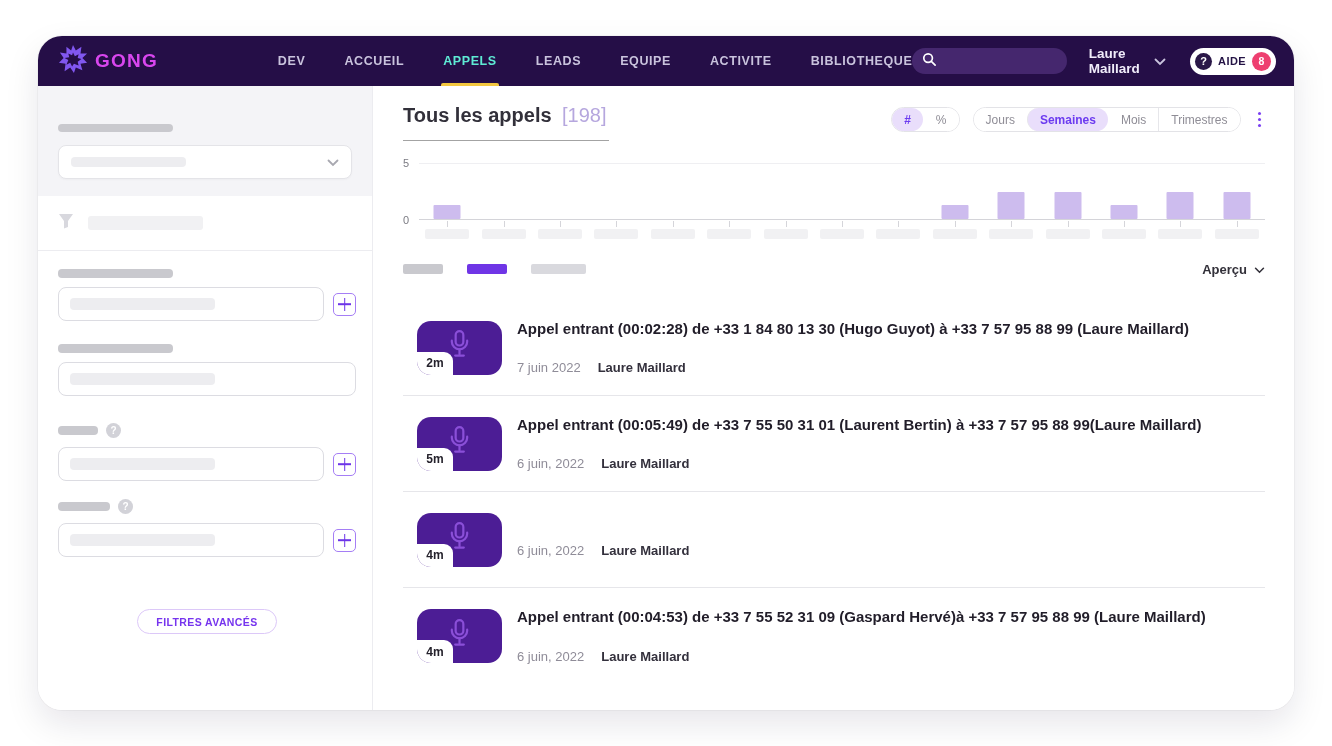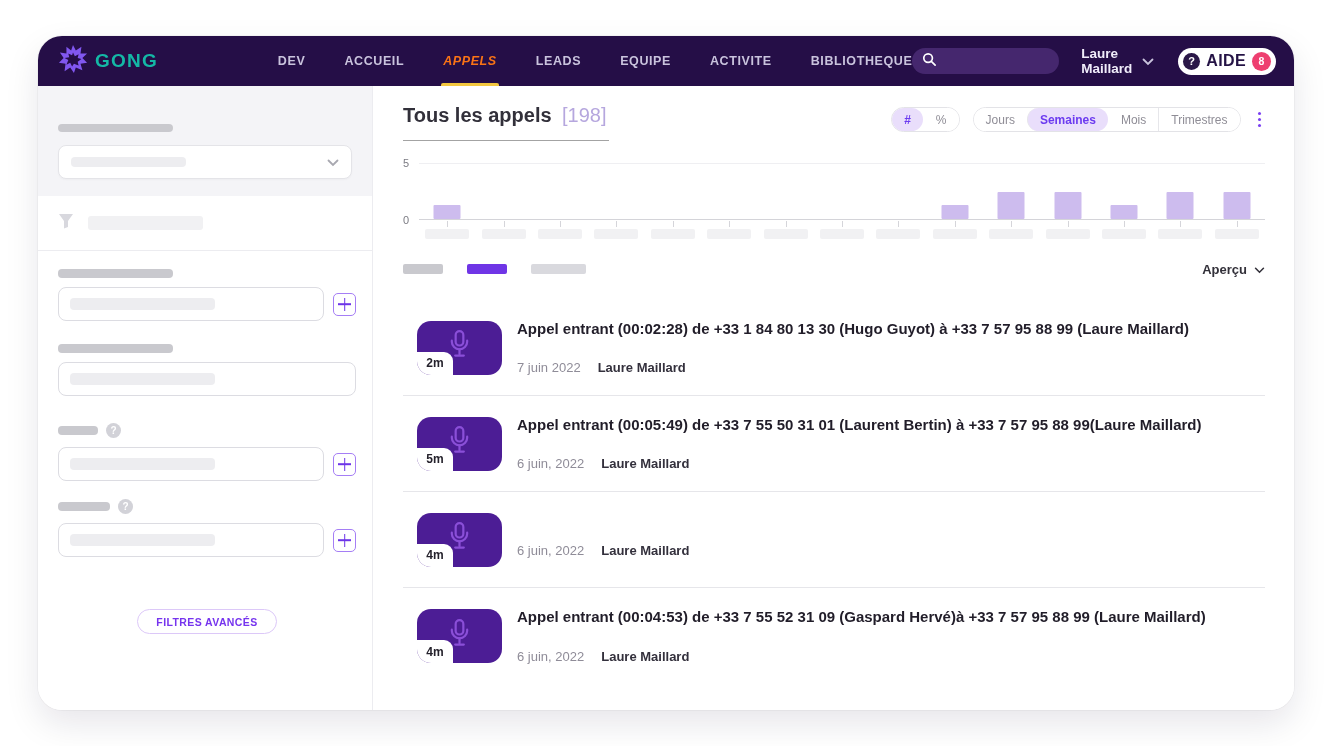--- a/index.html
+++ b/index.html
@@ -5,32 +5,32 @@
   * { box-sizing: border-box; margin: 0; padding: 0; }
   html,body { width:1332px; height:746px; background:#fff; font-family:"Liberation Sans", sans-serif; }
   .app-window {
     position:absolute; left:38px; top:36px; width:1256px; height:674px;
     border-radius:24px; overflow:hidden; background:#fff;
     box-shadow:0 0 0 1px rgba(0,0,0,.03), 0 14px 34px rgba(20,10,50,.10);
   }
   
   .topbar { height:50px; background:#250e47; display:flex; align-items:center; padding:0 18px 0 20px; position:relative; }
   .brand { display:flex; align-items:center; gap:7px; }
-  .brand-name { color:#14b8a6; font-weight:800; font-size:19px; letter-spacing:1.2px; }
+  .brand-name { color:#d946ef; font-weight:800; font-size:19px; letter-spacing:1.2px; }
   .nav { display:flex; gap:39px; margin-left:120px; height:50px; align-items:center; }
   .nav-item { position:relative; height:50px; display:flex; align-items:center; color:#c9c3dd; font-size:12.5px; font-weight:700; letter-spacing:.6px; cursor:pointer; }
-  .nav-item.is-active { color:#f97316;font-style:italic; }
+  .nav-item.is-active { color:#5eead4; }
   .nav-item.is-active::after { content:""; position:absolute; left:-2px; right:-2px; bottom:0; height:3px; background:#f3c73f; border-radius:2px 2px 0 0; }
   .search-wrap { margin-left:auto; display:flex; align-items:center; background:#45276e; border-radius:13px; height:26px; width:214px; padding:0 10px; gap:7px; }
   .search-wrap input { background:transparent; border:none; outline:none; color:#fff; font-size:13px; width:100%; font-family:"Liberation Sans",sans-serif; }
   .user-wrap { display:flex; align-items:center; gap:8px; margin-left:22px; cursor:pointer; }
   .user-name { color:#f0ecfa; font-size:13.5px; font-weight:700; }
   .help-pill { margin-left:24px; background:#fff; border-radius:14px; height:27px; display:flex; align-items:center; gap:6px; padding:0 5px 0 5px; cursor:pointer; }
   .help-q { width:17px; height:17px; border-radius:50%; background:#2a1748; color:#fff; font-size:11px; font-weight:700; display:flex; align-items:center; justify-content:center; }
-  .help-label { color:#241345; font-size:16px; font-weight:800; letter-spacing:.4px;text-align:center; }
+  .help-label { color:#241345; font-size:11px; font-weight:800; letter-spacing:.4px;text-align:center; }
   .help-badge { min-width:19px; height:19px; border-radius:10px; background:#ee3f70; color:#fff; font-size:10.5px; font-weight:700; display:flex; align-items:center; justify-content:center; padding:0 5px; }
   
   .body { display:flex; height:624px; }
   .sidebar { width:335px; background:#fff; border-right:1px solid #ececf0; flex-shrink:0; }
   .sb-top { background:#f4f4f7; height:110px; padding:38px 20px 0; }
   .sk { background:#e9e9ec; border-radius:4px; }
   .sk-dark { background:#c9c9ce; }
   .sk-mid  { background:#ededf0; }
   .sk-light{ background:#f1f1f3; }
   .sb-select { margin-top:13px; height:34px; background:#fff; border:1px solid #e4e4e8; border-radius:8px; display:flex; align-items:center; justify-content:space-between; padding:0 12px; cursor:pointer; box-shadow:0 1px 2px rgba(0,0,0,.03); }

